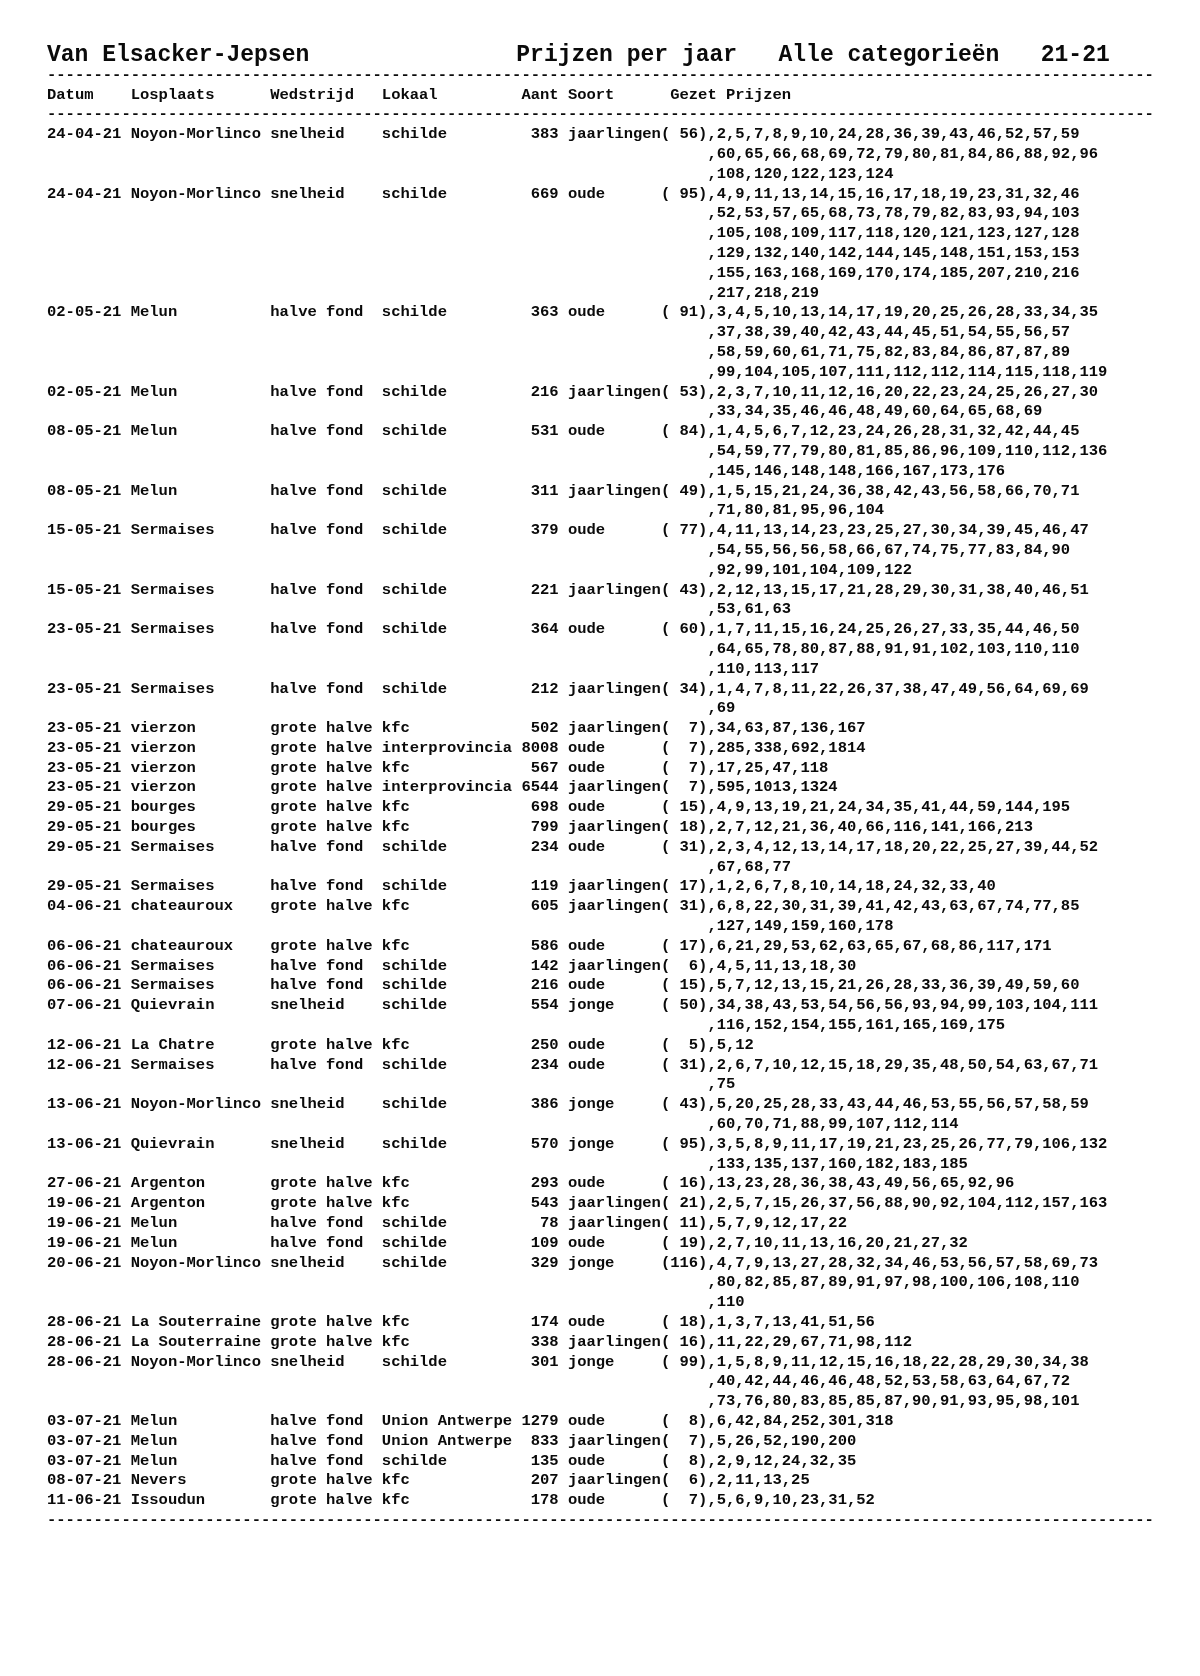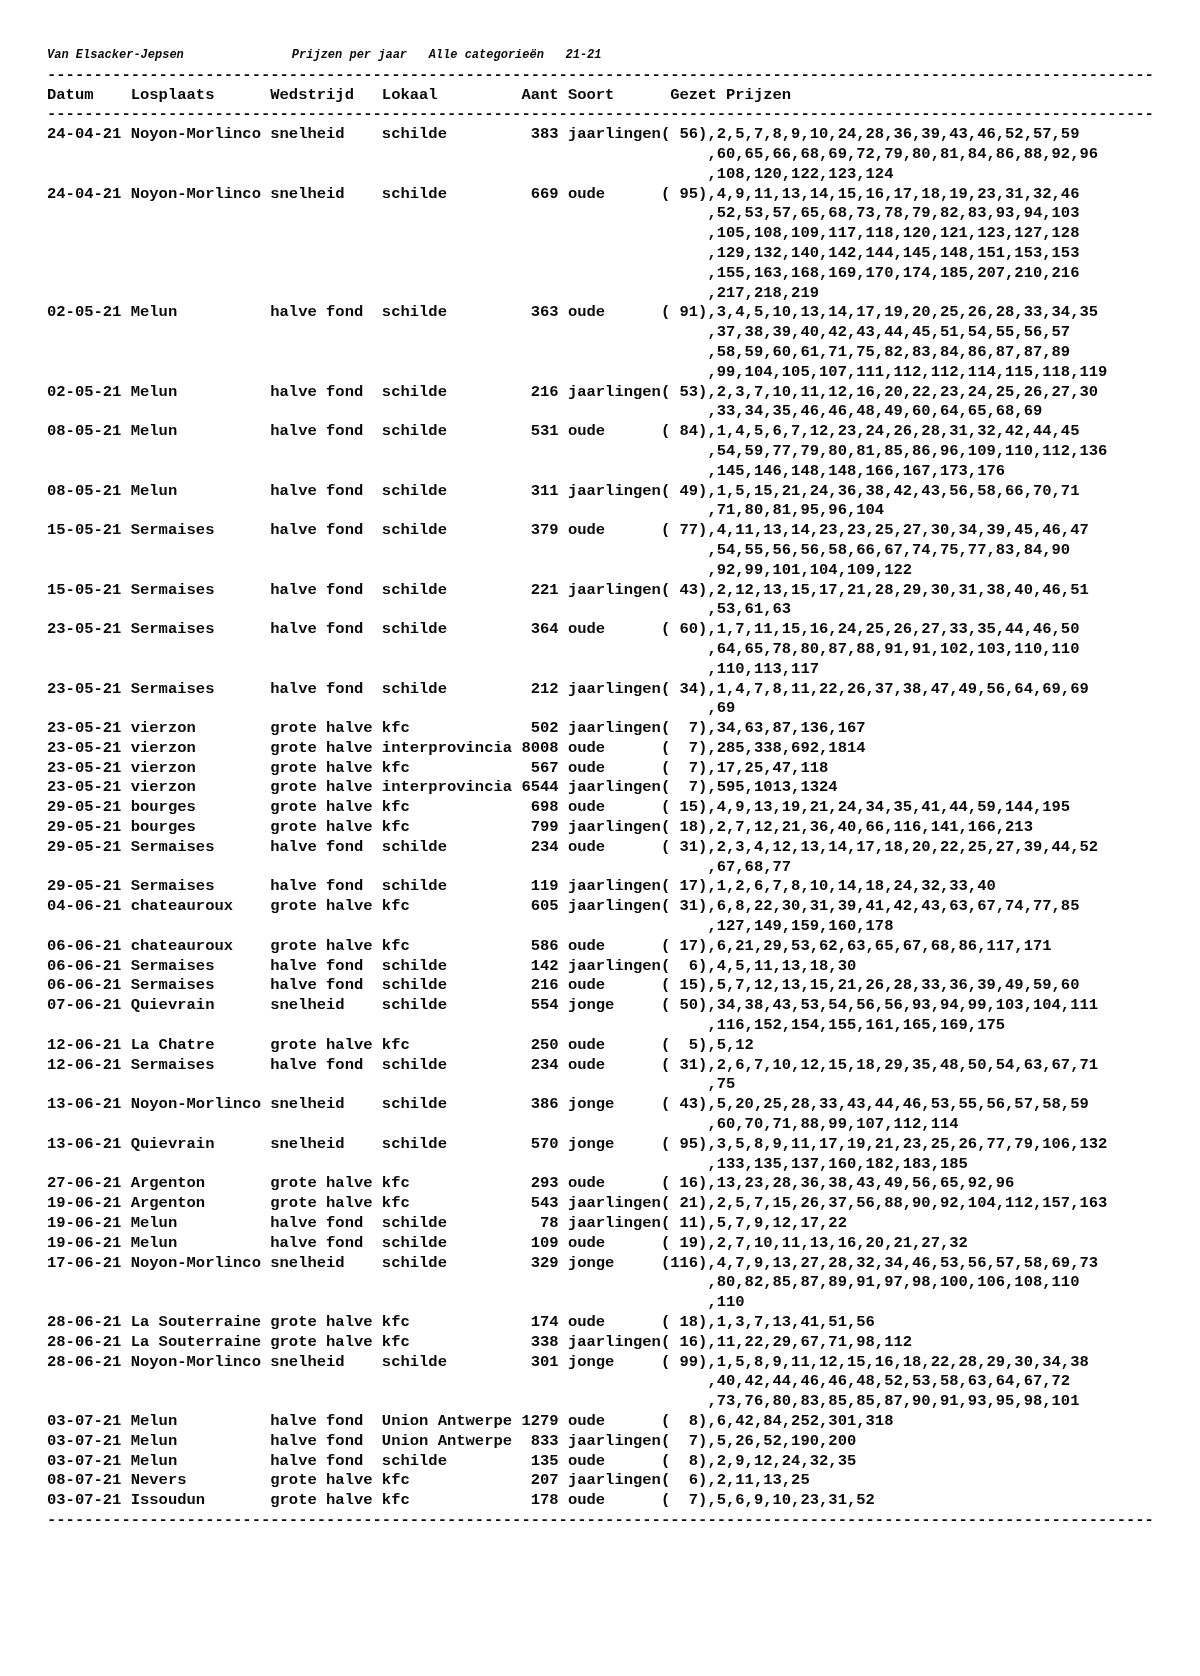--- a/index.html
+++ b/index.html
@@ -20,24 +20,23 @@
     margin:0;
     padding:0;
     font-family:"Liberation Mono","DejaVu Sans Mono",monospace;
     font-weight:bold;
     font-size:15.5px;
     line-height:19.8px;
     white-space:pre;
     color:#0a0a0a;
   }
   pre.title-line{
-    font-size:12px;
+    font-size:23px;
     line-height:19.8px;
     letter-spacing:0;
-    font-style:italic;
   }
   pre.separator{
     letter-spacing:0;
   }
 </style>
 </head>
 <body>
 
 <div class="page">
   <div class="sheet">
@@ -96,29 +95,29 @@
         <pre class="row">12-06-21 Sermaises      halve fond  schilde         234 oude      ( 31),2,6,7,10,12,15,18,29,35,48,50,54,63,67,71
                                                                        ,75</pre>
         <pre class="row">13-06-21 Noyon-Morlinco snelheid    schilde         386 jonge     ( 43),5,20,25,28,33,43,44,46,53,55,56,57,58,59
                                                                        ,60,70,71,88,99,107,112,114</pre>
         <pre class="row">13-06-21 Quievrain      snelheid    schilde         570 jonge     ( 95),3,5,8,9,11,17,19,21,23,25,26,77,79,106,132
                                                                        ,133,135,137,160,182,183,185</pre>
         <pre class="row">27-06-21 Argenton       grote halve kfc             293 oude      ( 16),13,23,28,36,38,43,49,56,65,92,96</pre>
         <pre class="row">19-06-21 Argenton       grote halve kfc             543 jaarlingen( 21),2,5,7,15,26,37,56,88,90,92,104,112,157,163</pre>
         <pre class="row">19-06-21 Melun          halve fond  schilde          78 jaarlingen( 11),5,7,9,12,17,22</pre>
         <pre class="row">19-06-21 Melun          halve fond  schilde         109 oude      ( 19),2,7,10,11,13,16,20,21,27,32</pre>
-        <pre class="row">17-06-21 Noyon-Morlinco snelheid    schilde         329 jonge     (116),4,7,9,13,27,28,32,34,46,53,56,57,58,69,73
+        <pre class="row">20-06-21 Noyon-Morlinco snelheid    schilde         329 jonge     (116),4,7,9,13,27,28,32,34,46,53,56,57,58,69,73
                                                                        ,80,82,85,87,89,91,97,98,100,106,108,110
                                                                        ,110</pre>
         <pre class="row">28-06-21 La Souterraine grote halve kfc             174 oude      ( 18),1,3,7,13,41,51,56</pre>
         <pre class="row">28-06-21 La Souterraine grote halve kfc             338 jaarlingen( 16),11,22,29,67,71,98,112</pre>
         <pre class="row">28-06-21 Noyon-Morlinco snelheid    schilde         301 jonge     ( 99),1,5,8,9,11,12,15,16,18,22,28,29,30,34,38
                                                                        ,40,42,44,46,46,48,52,53,58,63,64,67,72
                                                                        ,73,76,80,83,85,85,87,90,91,93,95,98,101</pre>
         <pre class="row">03-07-21 Melun          halve fond  Union Antwerpe 1279 oude      (  8),6,42,84,252,301,318</pre>
         <pre class="row">03-07-21 Melun          halve fond  Union Antwerpe  833 jaarlingen(  7),5,26,52,190,200</pre>
         <pre class="row">03-07-21 Melun          halve fond  schilde         135 oude      (  8),2,9,12,24,32,35</pre>
         <pre class="row">08-07-21 Nevers         grote halve kfc             207 jaarlingen(  6),2,11,13,25</pre>
-        <pre class="row">03-07-21 Issoudun       grote halve kfc             178 oude      (  7),5,6,9,10,23,31,52</pre>
+        <pre class="row">11-06-21 Issoudun       grote halve kfc             178 oude      (  7),5,6,9,10,23,31,52</pre>
       </div>
     <pre class="separator">-----------------------------------------------------------------------------------------------------------------------</pre>
   </div>
 </div>
 
 </body></html>

